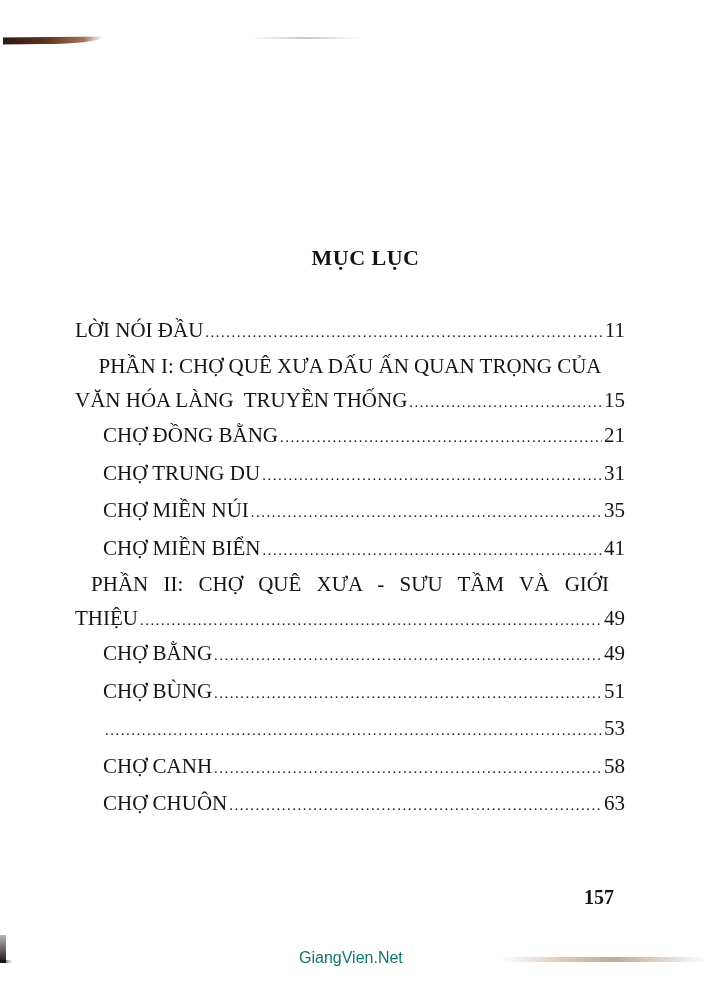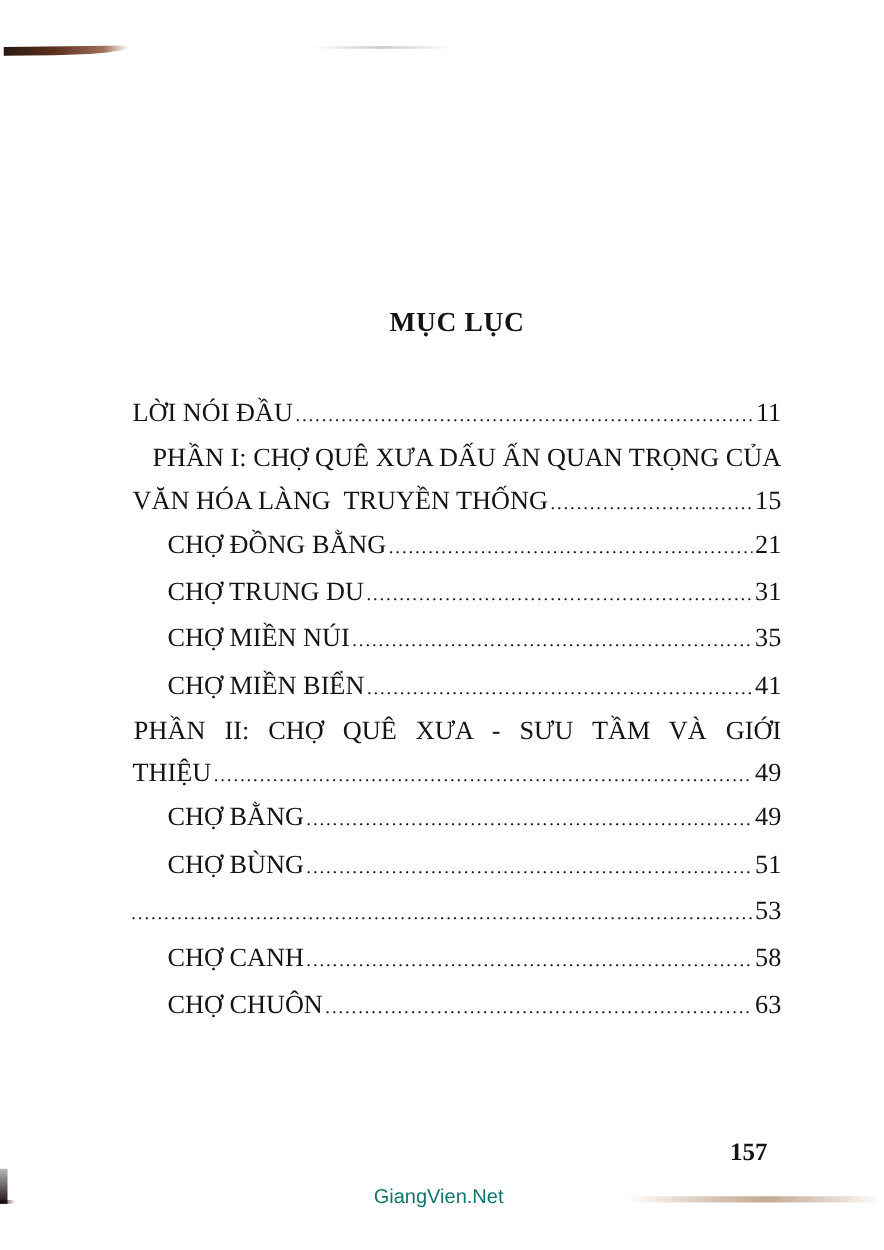--- a/index.html
+++ b/index.html
@@ -86,30 +86,29 @@
     }
     .entry.sub {
       padding-left: 28px;
       height: 37.5px;
       line-height: 37.5px;
     }
     .entry.wrap-first {
       height: 34px;
       line-height: 34px;
       white-space: nowrap;
-      justify-content: flex-end;
+      justify-content: center;
     }
     .entry.wrap-second {
       height: 34px;
       line-height: 34px;
     }
     .entry .label {
       white-space: nowrap;
       flex: 0 0 auto;
-      margin-left: 31px;
     }
     .entry .leader {
       flex: 1 1 auto;
       overflow: hidden;
       white-space: nowrap;
       margin: 0 2px;
       letter-spacing: 1.5px;
       font-size: 15px;
     }
     .entry .leader::after {
@@ -123,21 +122,20 @@
       word-spacing: 10px;
       width: 550px;
     }
 
     .page-number {
       position: absolute;
       left: 584px;
       top: 886px;
       font-weight: bold;
       font-size: 20px;
-      margin-top: 25px;
     }
     .watermark {
       position: absolute;
       left: 299px;
       top: 949px;
       font-family: "Liberation Sans", "DejaVu Sans", sans-serif;
       font-size: 16px;
       color: #0f766e;
     }
   </style>

